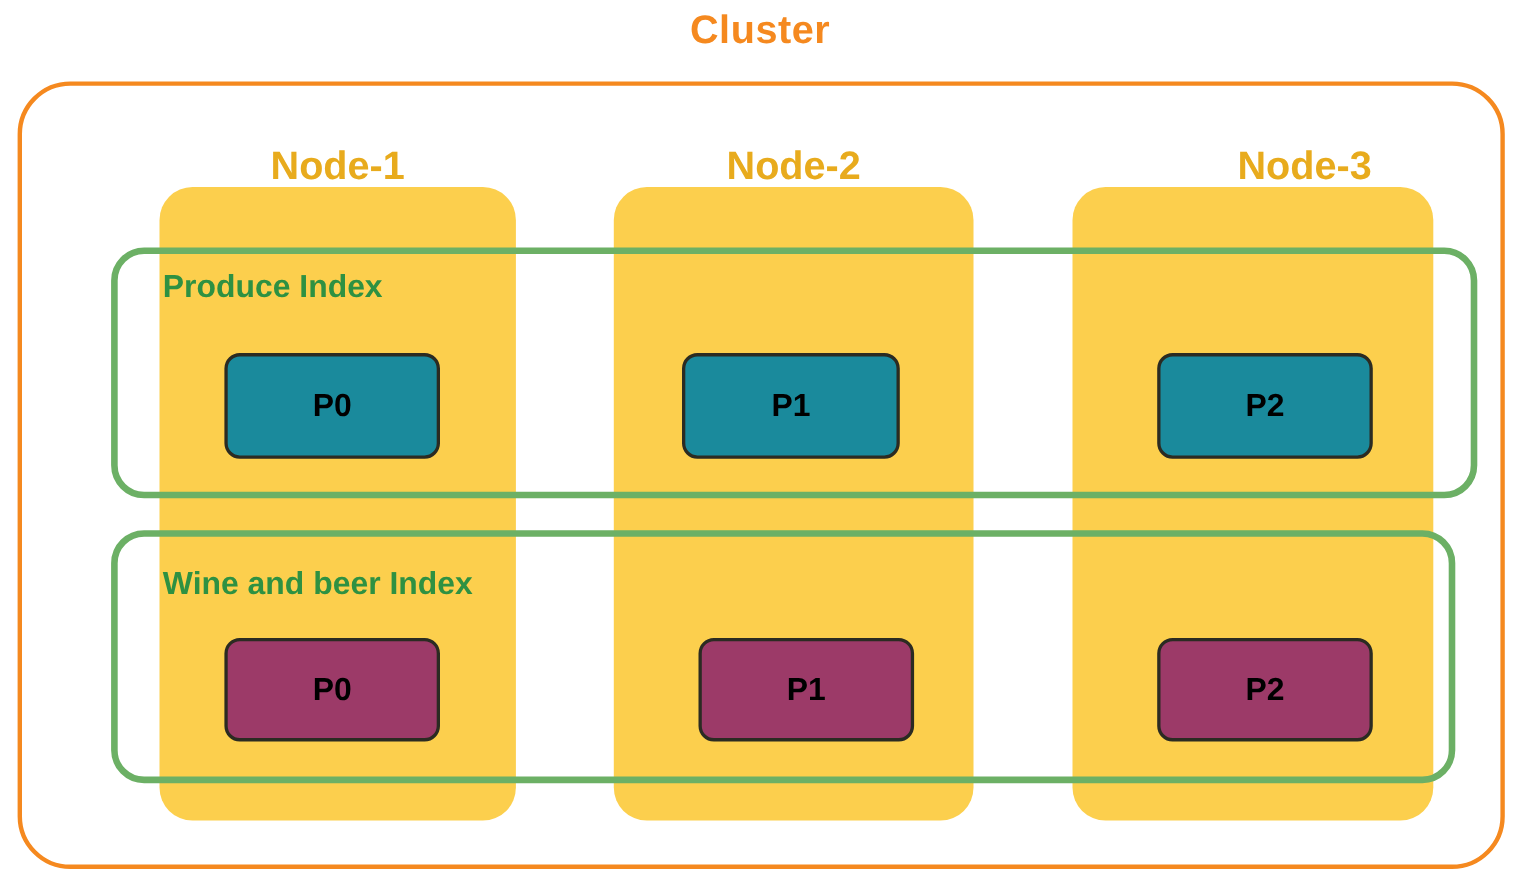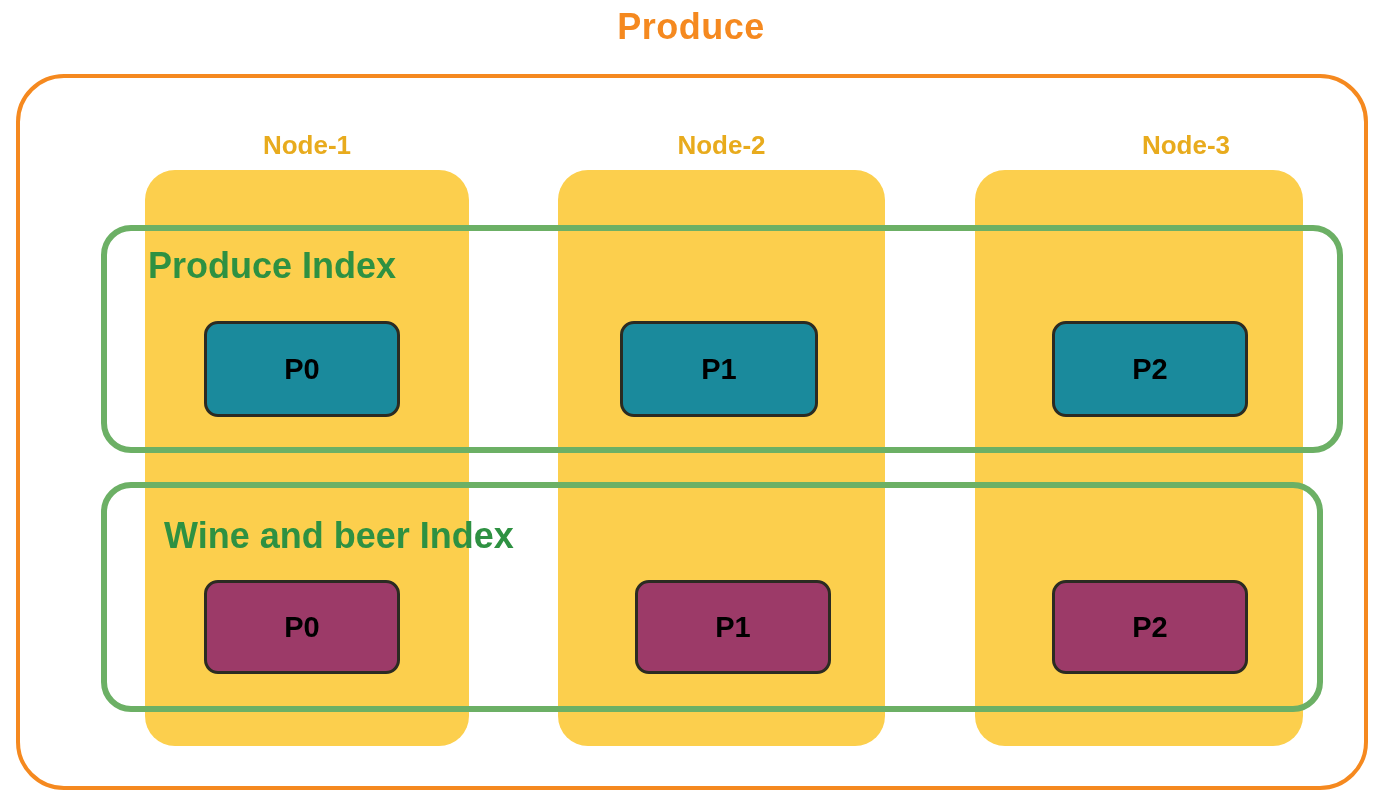--- a/index.html
+++ b/index.html
@@ -49,21 +49,21 @@
     border-radius: 30px;
   }
   .node-col.n1 { left: 145px;  top: 170px; width: 324px; height: 576px; }
   .node-col.n2 { left: 558px;  top: 170px; width: 327px; height: 576px; }
   .node-col.n3 { left: 975px;  top: 170px; width: 328px; height: 576px; }
 
   
   .node-label {
     position: absolute;
     top: 130px;
-    font-size: 26px;
+    font-size: 36px;
     font-weight: bold;
     color: #e8ab1d;
     text-align: center;
   }
   .node-label.n1 { left: 145px;  width: 324px; }
   .node-label.n2 { left: 558px;  width: 327px; text-align: center; }
   .node-label.n3 { left: 1022px;  width: 328px; }
 
   
   .index-box {
@@ -72,27 +72,27 @@
     border-radius: 30px;
     box-sizing: border-box;
     background: transparent;
   }
   .index-box.idx0 { left: 101px; top: 225px; width: 1242px; height: 228px; }
   .index-box.idx1 { left: 101px; top: 482px; width: 1222px; height: 230px; }
 
   
   .index-label {
     position: absolute;
-    font-size: 36px;
+    font-size: 29px;
     font-weight: bold;
     color: #2e9142;
     white-space: nowrap;
   }
   .index-label.idx0 { left: 148px; top: 245px; }
-  .index-label.idx1 { left: 164px; top: 515px; }
+  .index-label.idx1 { left: 148px; top: 515px; }
 
   
   .shard {
     position: absolute;
     border: 3px solid #2b2b22;
     border-radius: 14px;
     box-sizing: border-box;
     display: flex;
     align-items: center;
     justify-content: center;
@@ -109,21 +109,21 @@
   
   .shard.m0 { left: 204px;  top: 580px; width: 196px; height: 94px; }
   .shard.m1 { left: 635px;  top: 580px; width: 196px; height: 94px; }
   .shard.m2 { left: 1052px; top: 580px; width: 196px; height: 94px; }
 </style>
 </head>
 <body>
 
 <div id="canvas" style="background: rgb(255, 255, 255);">
 
-  <div class="cluster-title" style="color: rgb(245, 137, 31);">Produce</div>
+  <div class="cluster-title" style="color: rgb(245, 137, 31);">Cluster</div>
 
   <div class="cluster-box" style="border-color: rgb(245, 137, 31);"></div>
 
   <div class="node-col n1" style="background: rgb(252, 207, 77);"></div>
   <div class="node-col n2" style="background: rgb(252, 207, 77);"></div>
   <div class="node-col n3" style="background: rgb(252, 207, 77);"></div>
 
   <div class="node-label n1" style="color: rgb(232, 171, 29);">Node-1</div>
   <div class="node-label n2" style="color: rgb(232, 171, 29);">Node-2</div>
   <div class="node-label n3" style="color: rgb(232, 171, 29);">Node-3</div>

